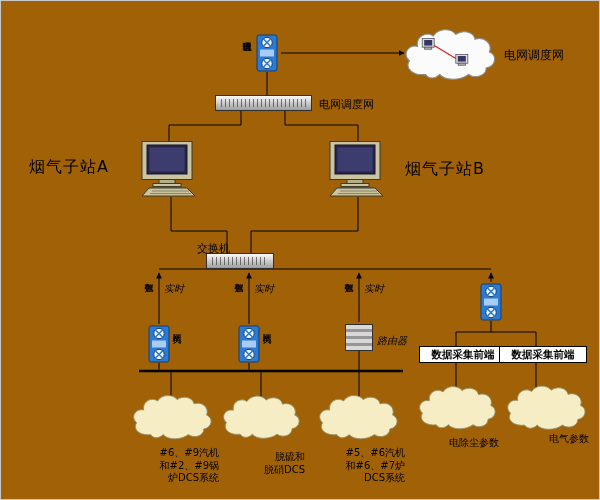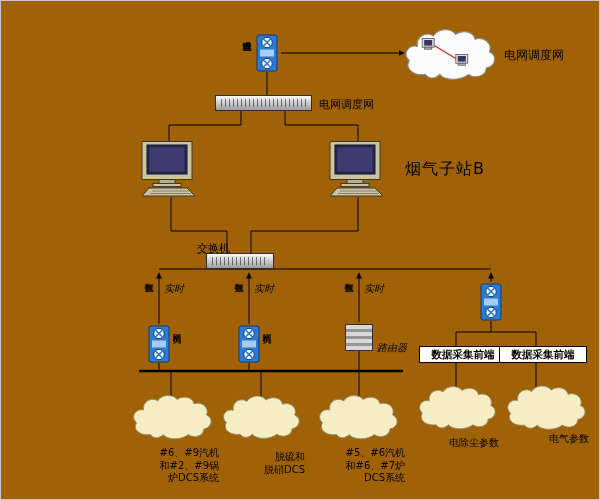--- a/index.html
+++ b/index.html
@@ -113,20 +113,21 @@
   <div class="lbl mid" style="left:503px;top:46px">电网调度网</div>
 
   <div class="rack" style="left:214px;top:94px;width:97px;height:16px">
       <div class="vents"></div>
     </div>
   <div class="lbl" style="left:318px;top:96px">电网调度网</div>
 
   <svg class="dev" style="left:138px;top:140px" width="62" height="57">
       <use href="#sym-pc"></use>
     </svg>
+  <div class="lbl big" style="left:28px;top:156px">烟气子站A</div>
 
   <svg class="dev" style="left:326px;top:140px" width="62" height="57">
       <use href="#sym-pc"></use>
     </svg>
   <div class="lbl big" style="left:404px;top:158px">烟气子站B</div>
 
   <div class="lbl" style="left:196px;top:240px">交换机</div>
   <div class="rack" style="left:205px;top:252px;width:68px;height:16px">
       <div class="vents"></div>
     </div>
@@ -144,21 +145,21 @@
       <use href="#sym-blue-dev"></use>
     </svg>
   <div class="lbl v tiny" style="left:171px;top:326px">网关机</div>
 
   <svg class="dev" style="left:237px;top:324px" width="22" height="38">
       <use href="#sym-blue-dev"></use>
     </svg>
   <div class="lbl v tiny" style="left:261px;top:326px">网关机</div>
 
   <div class="router" style="left:344px;top:323px"></div>
-  <div class="lbl small" style="left:376px;top:340px">路由器</div>
+  <div class="lbl small" style="left:376px;top:333px">路由器</div>
 
   <svg class="dev" style="left:479px;top:282px" width="22" height="38">
       <use href="#sym-blue-dev"></use>
     </svg>
   <div class="frontend" style="left:418px;top:345px">数据采集前端</div>
   <div class="frontend" style="left:498px;top:345px">数据采集前端</div>
 
 
   <svg class="dev cloud-y" style="left:130px;top:390px" width="84" height="55" viewBox="0 0 120 70">
       <use href="#sym-cloud"></use>

